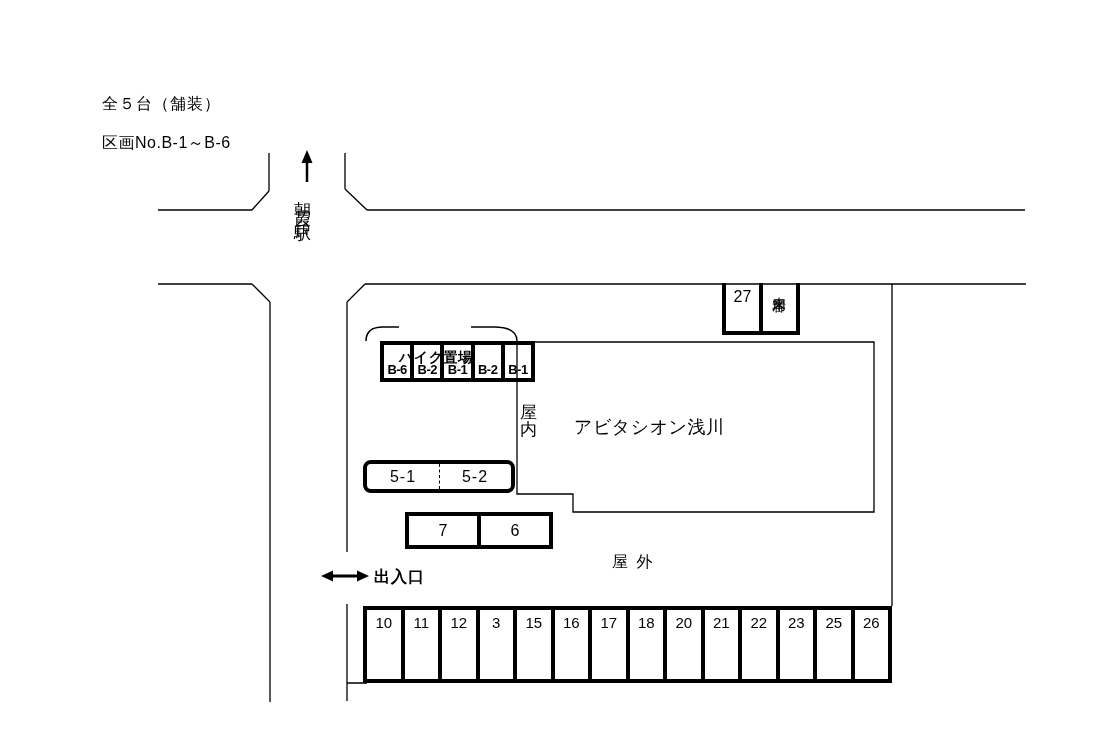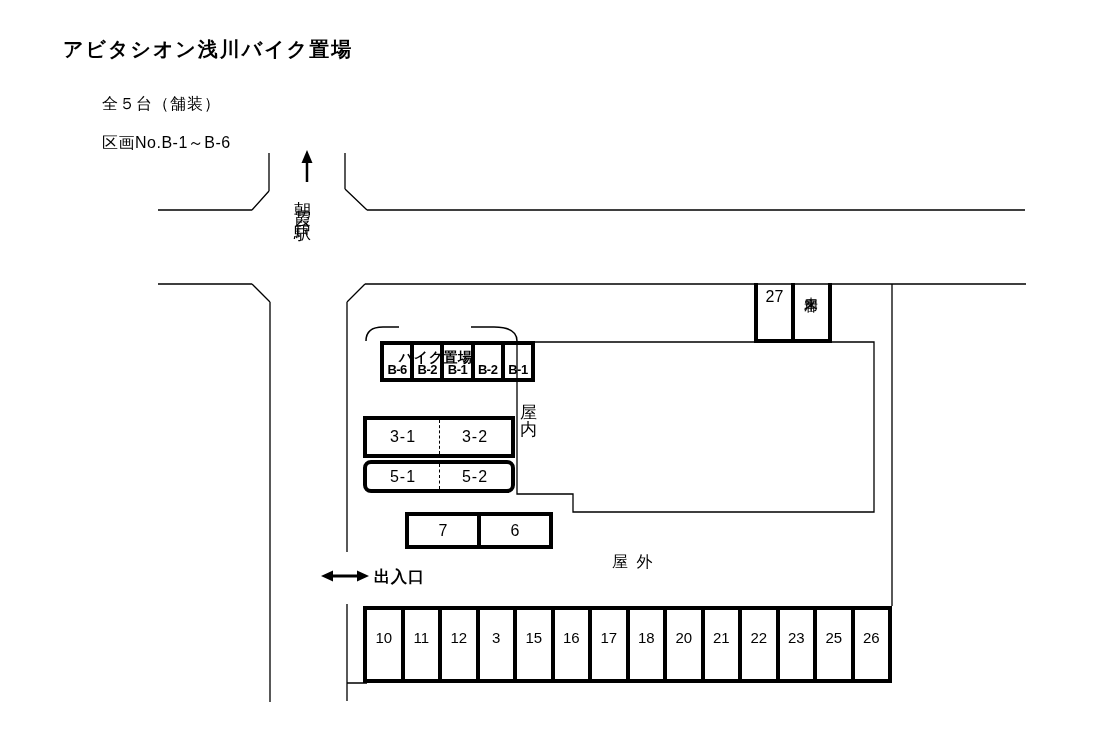--- a/index.html
+++ b/index.html
@@ -18,41 +18,41 @@
   .box { position: absolute; border: 4px solid #000; display: flex; background: transparent; }
   .box .cell { flex: 1; display: flex; }
   .box .cell.divided { border-right: 4px solid #000; }
 
   
   .b-block { left: 380px; top: 341px; width: 155px; height: 41px; }
   .b-block .cell { align-items: flex-end; justify-content: center;
                    font-size: 13px; font-weight: bold; letter-spacing: -0.5px; padding-bottom: 1px; }
 
   
-  .visitor { left: 722px; top: 283px; width: 78px; height: 60px; border-top: none; margin-left: 32px; }
+  .visitor { left: 722px; top: 283px; width: 78px; height: 52px; border-top: none; }
   .visitor .cell { justify-content: center; align-items: flex-start; }
   .visitor .cell.num { font-size: 16px; padding-top: 5px; }
   .visitor .cell.vguest { padding-top: 3px; }
   .vtext-small { writing-mode: vertical-lr; text-orientation: upright;
                  font-size: 14px; letter-spacing: 1px; line-height: 1; }
 
   
   .mid { left: 363px; width: 152px; }
   .mid-1 { top: 416px; height: 42px; }
   .mid-2 { top: 460px; height: 33px; border-radius: 8px; }
   .mid .cell { justify-content: center; align-items: center; font-size: 16px; letter-spacing: 1px; }
   .dashv { position: absolute; top: 0; bottom: 0; left: 72px; width: 0; border-left: 1px dashed #000; }
 
   
   .small-76 { left: 405px; top: 512px; width: 148px; height: 37px; }
   .small-76 .cell { justify-content: center; align-items: center; font-size: 16px; }
 
   
   .bottom-row { left: 363px; top: 606px; width: 529px; height: 77px; }
-  .bottom-row .cell { justify-content: center; align-items: flex-start; padding-top: 19px; font-size: 15px; }
+  .bottom-row .cell { justify-content: center; align-items: flex-start; padding-top: 4px; font-size: 15px; }
 
   
   .title { left: 63px; top: 36px; font-size: 20px; font-weight: bold; letter-spacing: 2px; }
   .note-1 { left: 102px; top: 94px; font-size: 16px; letter-spacing: 1px; }
   .note-2 { left: 102px; top: 133px; font-size: 16px; letter-spacing: 0.5px; }
   .vlabel { position: absolute; writing-mode: vertical-lr; text-orientation: upright; line-height: 1; }
   .station { left: 294px; top: 188px; font-size: 17px; letter-spacing: 8px; }
   .indoor  { left: 520px; top: 391px; font-size: 17px; letter-spacing: 16px; }
   .bike-label { left: 399px; top: 316px; font-size: 14px; font-weight: bold; letter-spacing: 0.5px; margin-top: 33px; }
   .bldg-label { left: 574px; top: 415px; font-size: 18px; letter-spacing: 0.5px; }
@@ -83,21 +83,20 @@
       <polygon points="307,150 301.5,163 312.5,163" fill="#000"></polygon>
     </g>
 
     <g>
       <line x1="330" y1="576" x2="360" y2="576" stroke="#000" stroke-width="3"></line>
       <polygon points="321,576 333,570.5 333,581.5" fill="#000"></polygon>
       <polygon points="369,576 357,570.5 357,581.5" fill="#000"></polygon>
     </g>
   </svg>
 
-  <div class="abs title">アビタシオン浅川バイク置場</div>
   <div class="abs note-1">全５台（舗装）</div>
   <div class="abs note-2">区画No.B-1～B-6</div>
 
   <div class="vlabel station">朝霞台駅</div>
 
   <div class="abs bike-label">バイク置場</div>
 
   <div class="box b-block">
     <div class="cell divided">
         <span>B-6</span>
@@ -120,30 +119,22 @@
     <div class="cell num divided">
         <span>27</span>
       </div>
     <div class="cell vguest">
         <span class="vtext-small">来客用</span>
       </div>
   </div>
 
   <div class="vlabel indoor">屋内</div>
 
-
-  <div class="box mid mid-1">
-    <div class="cell">
-        <span>3-1</span>
-      </div>
-    <div class="cell">
-        <span>3-2</span>
-      </div>
-    <div class="dashv"></div>
-  </div>
+  <div class="abs bldg-label">アビタシオン浅川</div>
+
 
   <div class="box mid mid-2">
     <div class="cell">
         <span>5-1</span>
       </div>
     <div class="cell">
         <span>5-2</span>
       </div>
     <div class="dashv"></div>
   </div>

